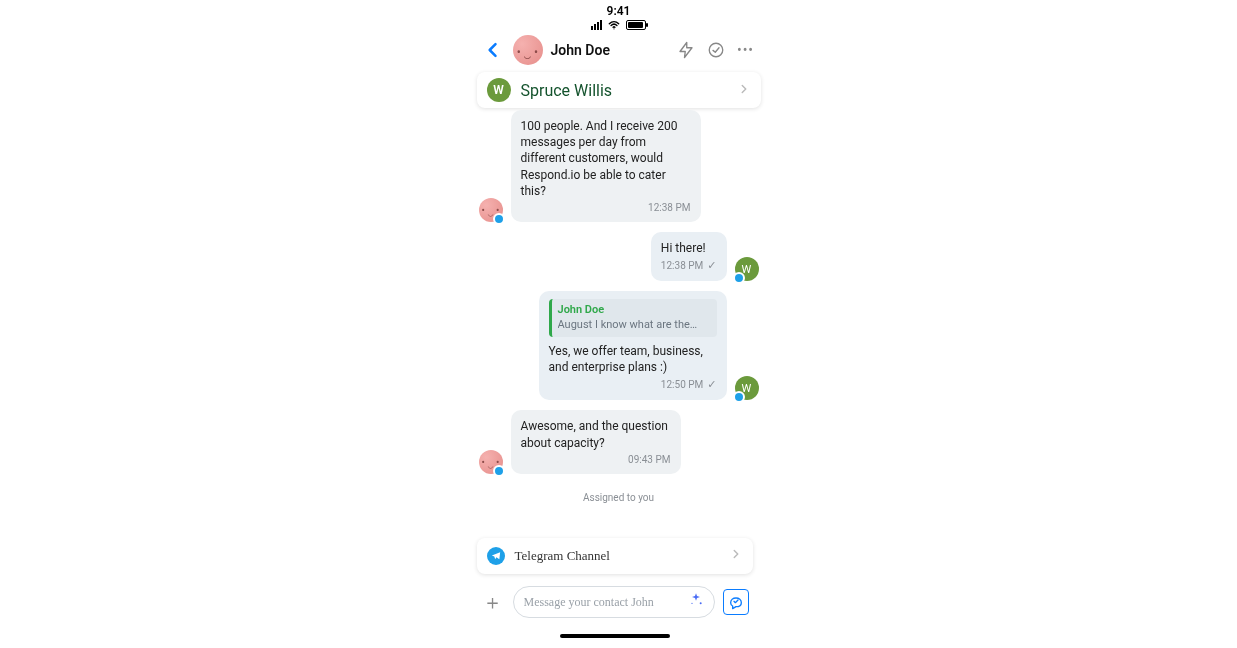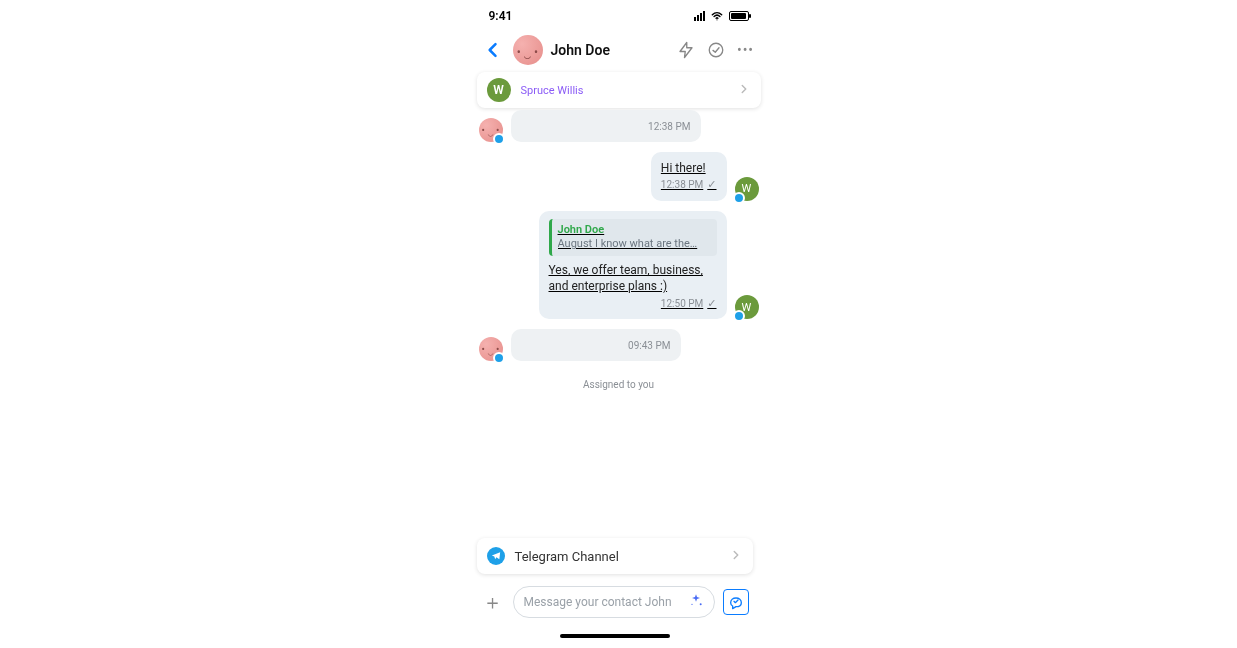--- a/index.html
+++ b/index.html
@@ -24,20 +24,21 @@
   
   .status-bar {
     height: 24px;
     display: flex;
     justify-content: space-between;
     align-items: center;
     padding: 0 18px;
     font-size: 12px;
     font-weight: 600;
     color: #000;
+    flex-direction: column;
   }
   .status-right { display:flex; align-items:center; gap:5px; }
   .signal {
     display:flex; align-items:flex-end; gap:1px;
   }
   .signal span{ width:2px; background:#000; display:block;}
   .signal span:nth-child(1){height:4px;}
   .signal span:nth-child(2){height:6px;}
   .signal span:nth-child(3){height:8px;}
   .signal span:nth-child(4){height:10px;}
@@ -79,32 +80,32 @@
     display:flex;align-items:center;
     padding:0 10px;
     gap:10px;
     cursor:pointer;
   }
   .avatar-w{
     width:24px;height:24px;border-radius:50%;background:#6b9a3c;color:#fff;
     display:flex;align-items:center;justify-content:center;font-size:12px;font-weight:600;
     flex-shrink:0;
   }
-  .contact-name{ font-size:11px;color:#8b5cf6;flex:1;}
+  .contact-name{ font-size:16px;color:#14532d;flex:1;}
   .chev{ color:#bbb; }
 
   
   .chat{
     position:absolute; top:104px; bottom:118px; left:0; right:0;
     overflow:hidden;
     padding: 2px 8px 4px 8px;
   }
   .msg-row{ position:relative; margin-bottom:10px; }
   .msg-row.left{ padding-left:32px; padding-right:40px;}
-  .msg-row.right{ padding-right:32px; padding-left:60px; display:flex; justify-content:flex-end;text-decoration:underline;}
+  .msg-row.right{ padding-right:32px; padding-left:60px; display:flex; justify-content:flex-end;}
   .bubble{
     background:#eef1f3;
     border-radius:10px;
     padding:8px 10px;
     font-size:12px;
     line-height:1.35;
     color:#222;
     position:relative;
     max-width:190px;
   }
@@ -139,20 +140,21 @@
   .reply-text{ color:#6b7680; font-size:11px; white-space:nowrap; overflow:hidden; text-overflow:ellipsis; max-width:140px;}
 
   .assigned{
     text-align:center; font-size:10px; color:#8a8f95; margin-top:18px;
   }
 
   
   .bottom{
     position:absolute;left:0;right:8px;bottom:0;
     background:#fff;
+    font-family:Liberation Serif, serif;
   }
   .channel-card{
     margin:4px 6px 8px 6px;
     background:#fff;border-radius:8px;
     box-shadow:0 1px 4px rgba(0,0,0,.12);
     height:36px;display:flex;align-items:center;padding:0 10px;gap:10px;
     cursor:pointer;
   }
   .tg-icon{
     width:18px;height:18px;border-radius:50%;background:#1ea0e8;
@@ -243,20 +245,21 @@
       <svg viewBox="0 0 24 24" width="14" height="14" fill="none" stroke="currentColor" stroke-width="2.5" stroke-linecap="round" stroke-linejoin="round">
           <polyline points="9 6 15 12 9 18"></polyline>
         </svg>
     </span>
   </div>
 
   <div class="chat">
 
     <div class="msg-row left">
       <div class="bubble">
+        <div>100 people. And I receive 200 messages per day from different customers, would Respond.io be able to cater this?</div>
         <div class="time">
             <span>12:38 PM</span>
           </div>
       </div>
       <span class="row-avatar">
           <span class="face">• ‿ •</span>
         </span>
       <span class="platform-badge"></span>
     </div>
 
@@ -283,20 +286,21 @@
           <span>12:50 PM</span>
           <span class="tick">✓</span>
         </div>
       </div>
       <span class="row-avatar">W</span>
       <span class="platform-badge"></span>
     </div>
 
     <div class="msg-row left">
       <div class="bubble" style="max-width:170px">
+        <div>Awesome, and the question about capacity?</div>
         <div class="time">
             <span>09:43 PM</span>
           </div>
       </div>
       <span class="row-avatar">
           <span class="face">• ‿ •</span>
         </span>
       <span class="platform-badge"></span>
     </div>
 

